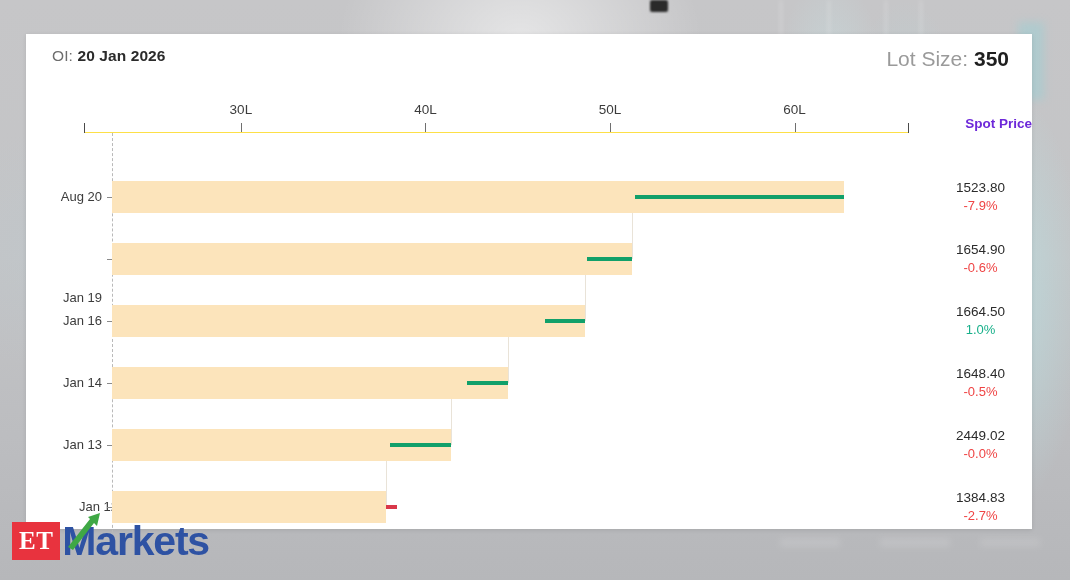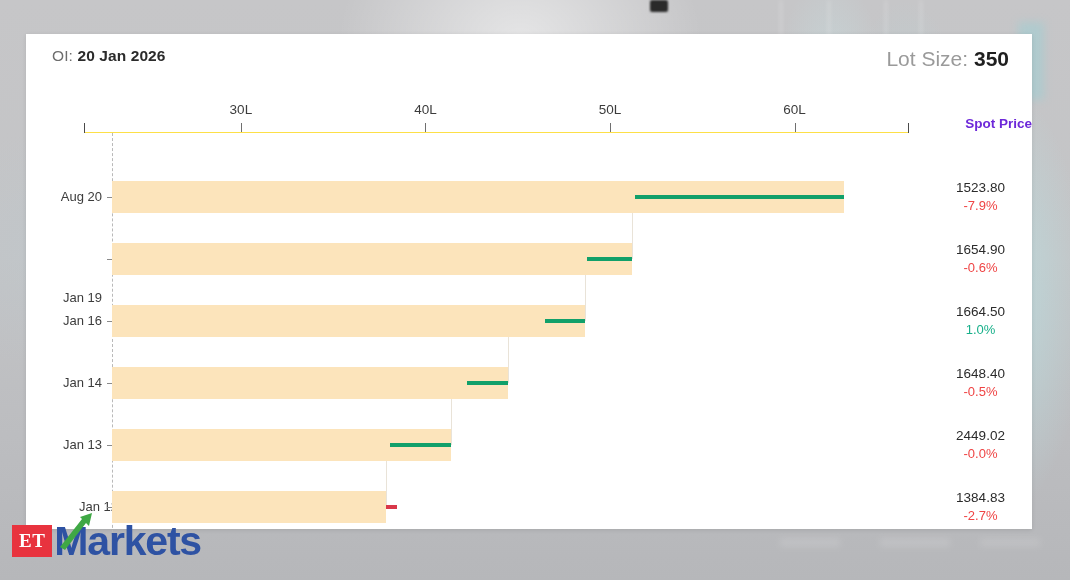--- a/index.html
+++ b/index.html
@@ -185,21 +185,21 @@
     left: 12px; bottom: 16px;
     height: 46px;
     display: flex;
     align-items: center;
   }
   #logo-et {
     background: #e8333e;
     color: #ffffff;
     font-family: "Liberation Serif", serif;
     font-weight: 700;
-    font-size: 19px;
+    font-size: 25px;
     line-height: 1;
     padding: 6px 7px 7px 7px;
     letter-spacing: .5px;
   }
   #logo-markets {
     position: relative;
     color: #2e52a3;
     font-weight: 700;
     font-size: 41px;
     line-height: 1;

